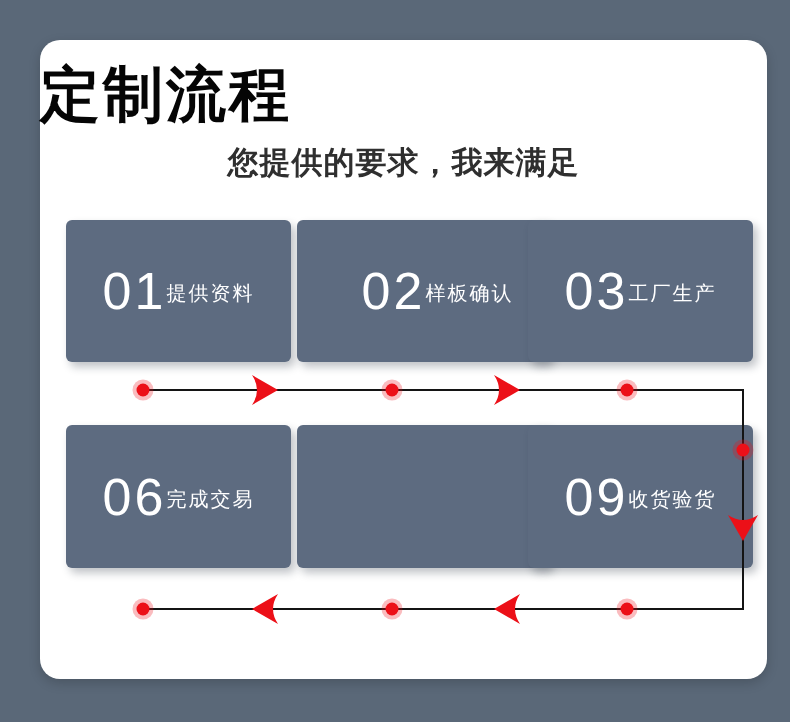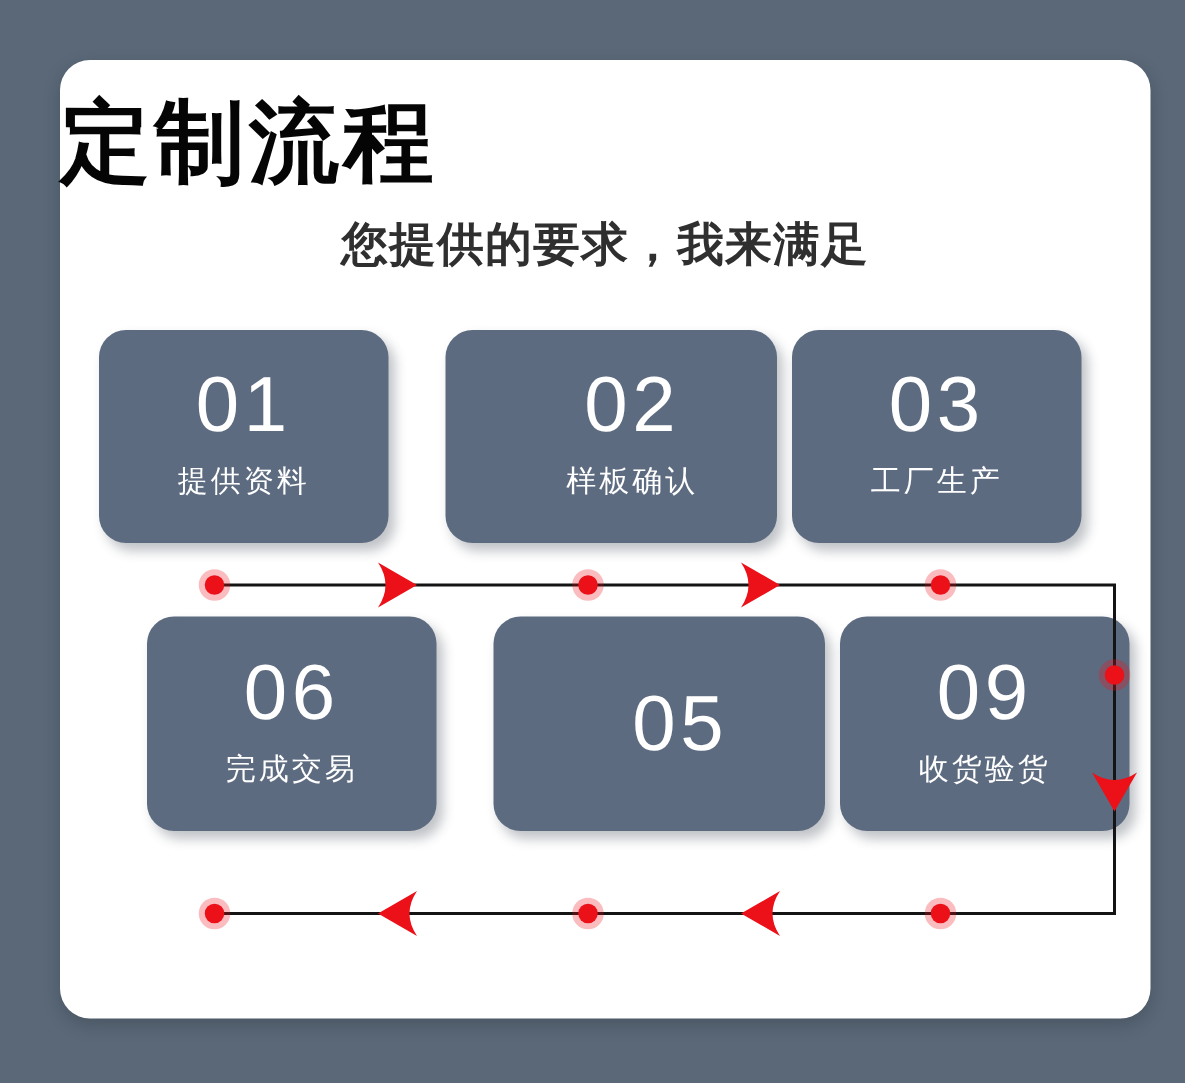--- a/index.html
+++ b/index.html
@@ -45,46 +45,46 @@
     width: 727px;
     text-align: center;
     font-size: 31px;
     line-height: 36px;
     font-weight: 600;
     color: #2f2f2f;
     letter-spacing: 1px;
   }
   .tile {
     position: absolute;
-    width: 193px;
+    width: 225px;
     background: #5d6b80;
-    border-radius: 18px;
+    border-radius: 6px;
     box-shadow: 4px 5px 8px rgba(30,40,55,0.28);
     color: #ffffff;
     display: flex;
-    flex-direction: column;
+    flex-direction: row;
     align-items: center;
     justify-content: center;
     text-align: center;
   }
   .tile .num {
     font-size: 52px;
     line-height: 56px;
     font-weight: 300;
     letter-spacing: 3px;
   }
   .tile .lbl {
     font-size: 20px;
     line-height: 38px;
     font-weight: 400;
     letter-spacing: 2px;
     margin-top: 4px;
   }
   .row1 { top: 220px; height: 142px; }
-  .row2 { top: 411px; height: 143px; margin-left: 32px; }
+  .row2 { top: 425px; height: 143px; }
   .col1 { left: 66px; }
   .col2 { left: 297px; padding-left: 28px; }
   .col3 { left: 528px; }
   .flow-svg {
     position: absolute;
     left: 0;
     top: 0;
     width: 790px;
     height: 722px;
     pointer-events: none;
@@ -111,21 +111,20 @@
   <div class="tile row1 col3">
     <div class="num">03</div>
     <div class="lbl">工厂生产</div>
   </div>
 
   <div class="tile row2 col1">
     <div class="num">06</div>
     <div class="lbl">完成交易</div>
   </div>
   <div class="tile row2 col2">
-    <div class="num">05</div>
   </div>
   <div class="tile row2 col3">
     <div class="num">09</div>
     <div class="lbl">收货验货</div>
   </div>
 
   <svg class="flow-svg" viewBox="0 0 790 722">
     <defs>
       <path id="arrowhead" d="M -26 -15 L 0 0 L -26 15 Q -16 0 -26 -15 Z"></path>
     </defs>

